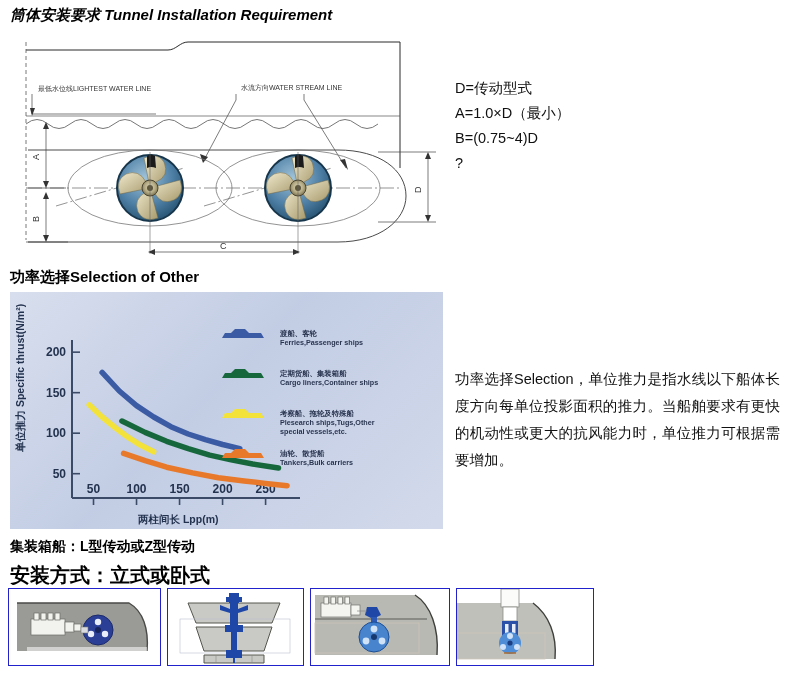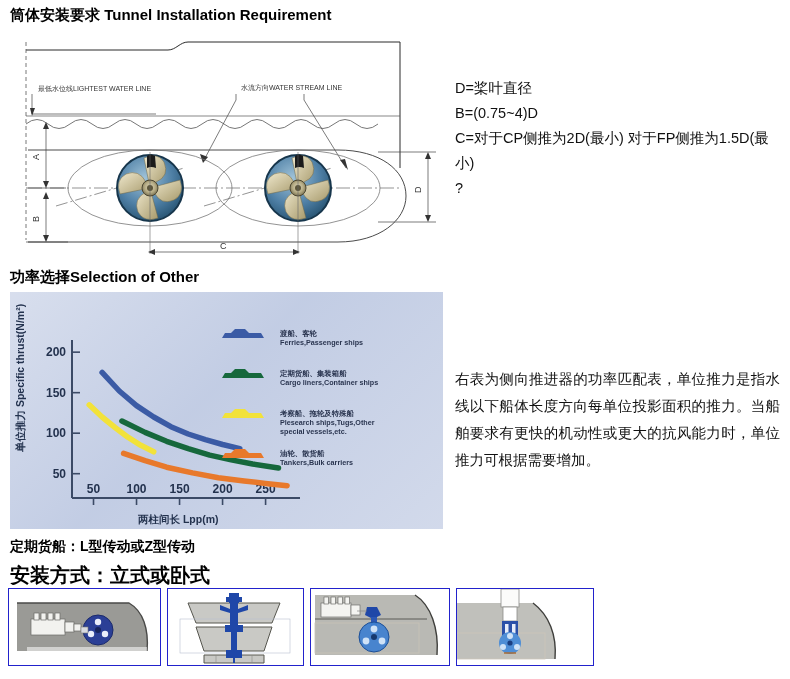--- a/index.html
+++ b/index.html
@@ -8,21 +8,21 @@
     font-family:"Liberation Sans","DejaVu Sans",sans-serif;
     color:#1a1a1a;position:relative;overflow:hidden;
   }
   .page{position:relative;width:790px;height:679px;}
 
   
   .sec-title{
     position:absolute;font-weight:bold;font-size:15px;color:#000;
     letter-spacing:0px;white-space:nowrap;
   }
-  .h-tunnel{left:10px;top:6px;}
+  .h-tunnel{left:10px;top:6px;font-style:italic;}
   .h-power{left:10px;top:268px;}
   .h-drive{left:10px;top:538px;font-size:14px;}
   .h-mount{left:10px;top:562px;font-size:20px;}
 
   
   .drawing{position:absolute;left:8px;top:28px;width:440px;height:228px;}
   .drawing svg{display:block;}
   .dwg-label{font-family:"Liberation Sans",sans-serif;font-size:7px;fill:#333;}
   .dwg-dim{font-family:"Liberation Sans",sans-serif;font-size:9px;fill:#333;}
 
@@ -166,23 +166,23 @@
       <path d="M142,124 L142,226" fill="none" stroke="#666" stroke-width=".6"></path>
       <path d="M290,124 L290,226" fill="none" stroke="#666" stroke-width=".6"></path>
       <path d="M142,224 L290,224" fill="none" stroke="#444" stroke-width=".7"></path>
       <path d="M147,221 L140,224 L147,227 Z" fill="#333"></path>
       <path d="M285,221 L292,224 L285,227 Z" fill="#333"></path>
       <text class="dwg-dim" x="212" y="221">C</text>
     </svg>
   </div>
 
   <div class="specs">
-    <div>D=桨叶直径</div>
+    <div>D=传动型式</div>
+    <div>A=1.0×D（最小）</div>
     <div>B=(0.75~4)D</div>
-    <div>C=对于CP侧推为2D(最小) 对于FP侧推为1.5D(最小)</div>
     <div>?</div>
   </div>
 
   <div class="sec-title h-power">功率选择Selection of Other</div>
 
   <div class="chart-box">
     <svg width="433" height="237" viewBox="0 0 433 237" id="chart-svg">
 
       <path id="axis-y" d="M62,48 L62,206" stroke="#3b4a66" stroke-width="2" fill="none"></path>
       <path id="axis-x" d="M62,206 L290,206" stroke="#3b4a66" stroke-width="2" fill="none"></path>
@@ -234,23 +234,23 @@
             <text x="270" y="164" class="lg-cn">油轮、散货船</text>
             <text x="270" y="173" class="lg-en">Tankers,Bulk carriers</text>
           </g>
         </g>
 
       <text class="ax-title" x="14" y="160" transform="rotate(-90,14,160)" id="y-axis-title">单位推力 Specific thrust(N/m²)</text>
       <text class="ax-title" x="128" y="231" id="x-axis-title">两柱间长 Lpp(m)</text>
     </svg>
   </div>
 
-  <div class="para">右表为侧向推进器的功率匹配表，单位推力是指水线以下船体长度方向每单位投影面积的推力。当船舶要求有更快的机动性或更大的抗风能力时，单位推力可根据需要增加。</div>
-
-  <div class="sec-title h-drive">定期货船：L型传动或Z型传动</div>
+  <div class="para">功率选择Selection，单位推力是指水线以下船体长度方向每单位投影面积的推力。当船舶要求有更快的机动性或更大的抗风能力时，单位推力可根据需要增加。</div>
+
+  <div class="sec-title h-drive">集装箱船：L型传动或Z型传动</div>
   <div class="sec-title h-mount">安装方式：立式或卧式</div>
 
   <div class="thumbs">
 
     <div class="thumb t1">
       <svg width="150" height="75" viewBox="0 0 150 75">
         <path d="M8,14 L120,14 C134,22 140,40 138,62 L8,62 Z" fill="#9a9a96"></path>
         <path d="M8,14 L120,14 C134,22 140,40 138,62" fill="none" stroke="#4a4a48" stroke-width="1.4"></path>
         <rect x="18" y="58" width="120" height="14" fill="#ffffff" opacity=".55"></rect>
         <g fill="#f2f2ef" stroke="#6b6b68" stroke-width=".7">

